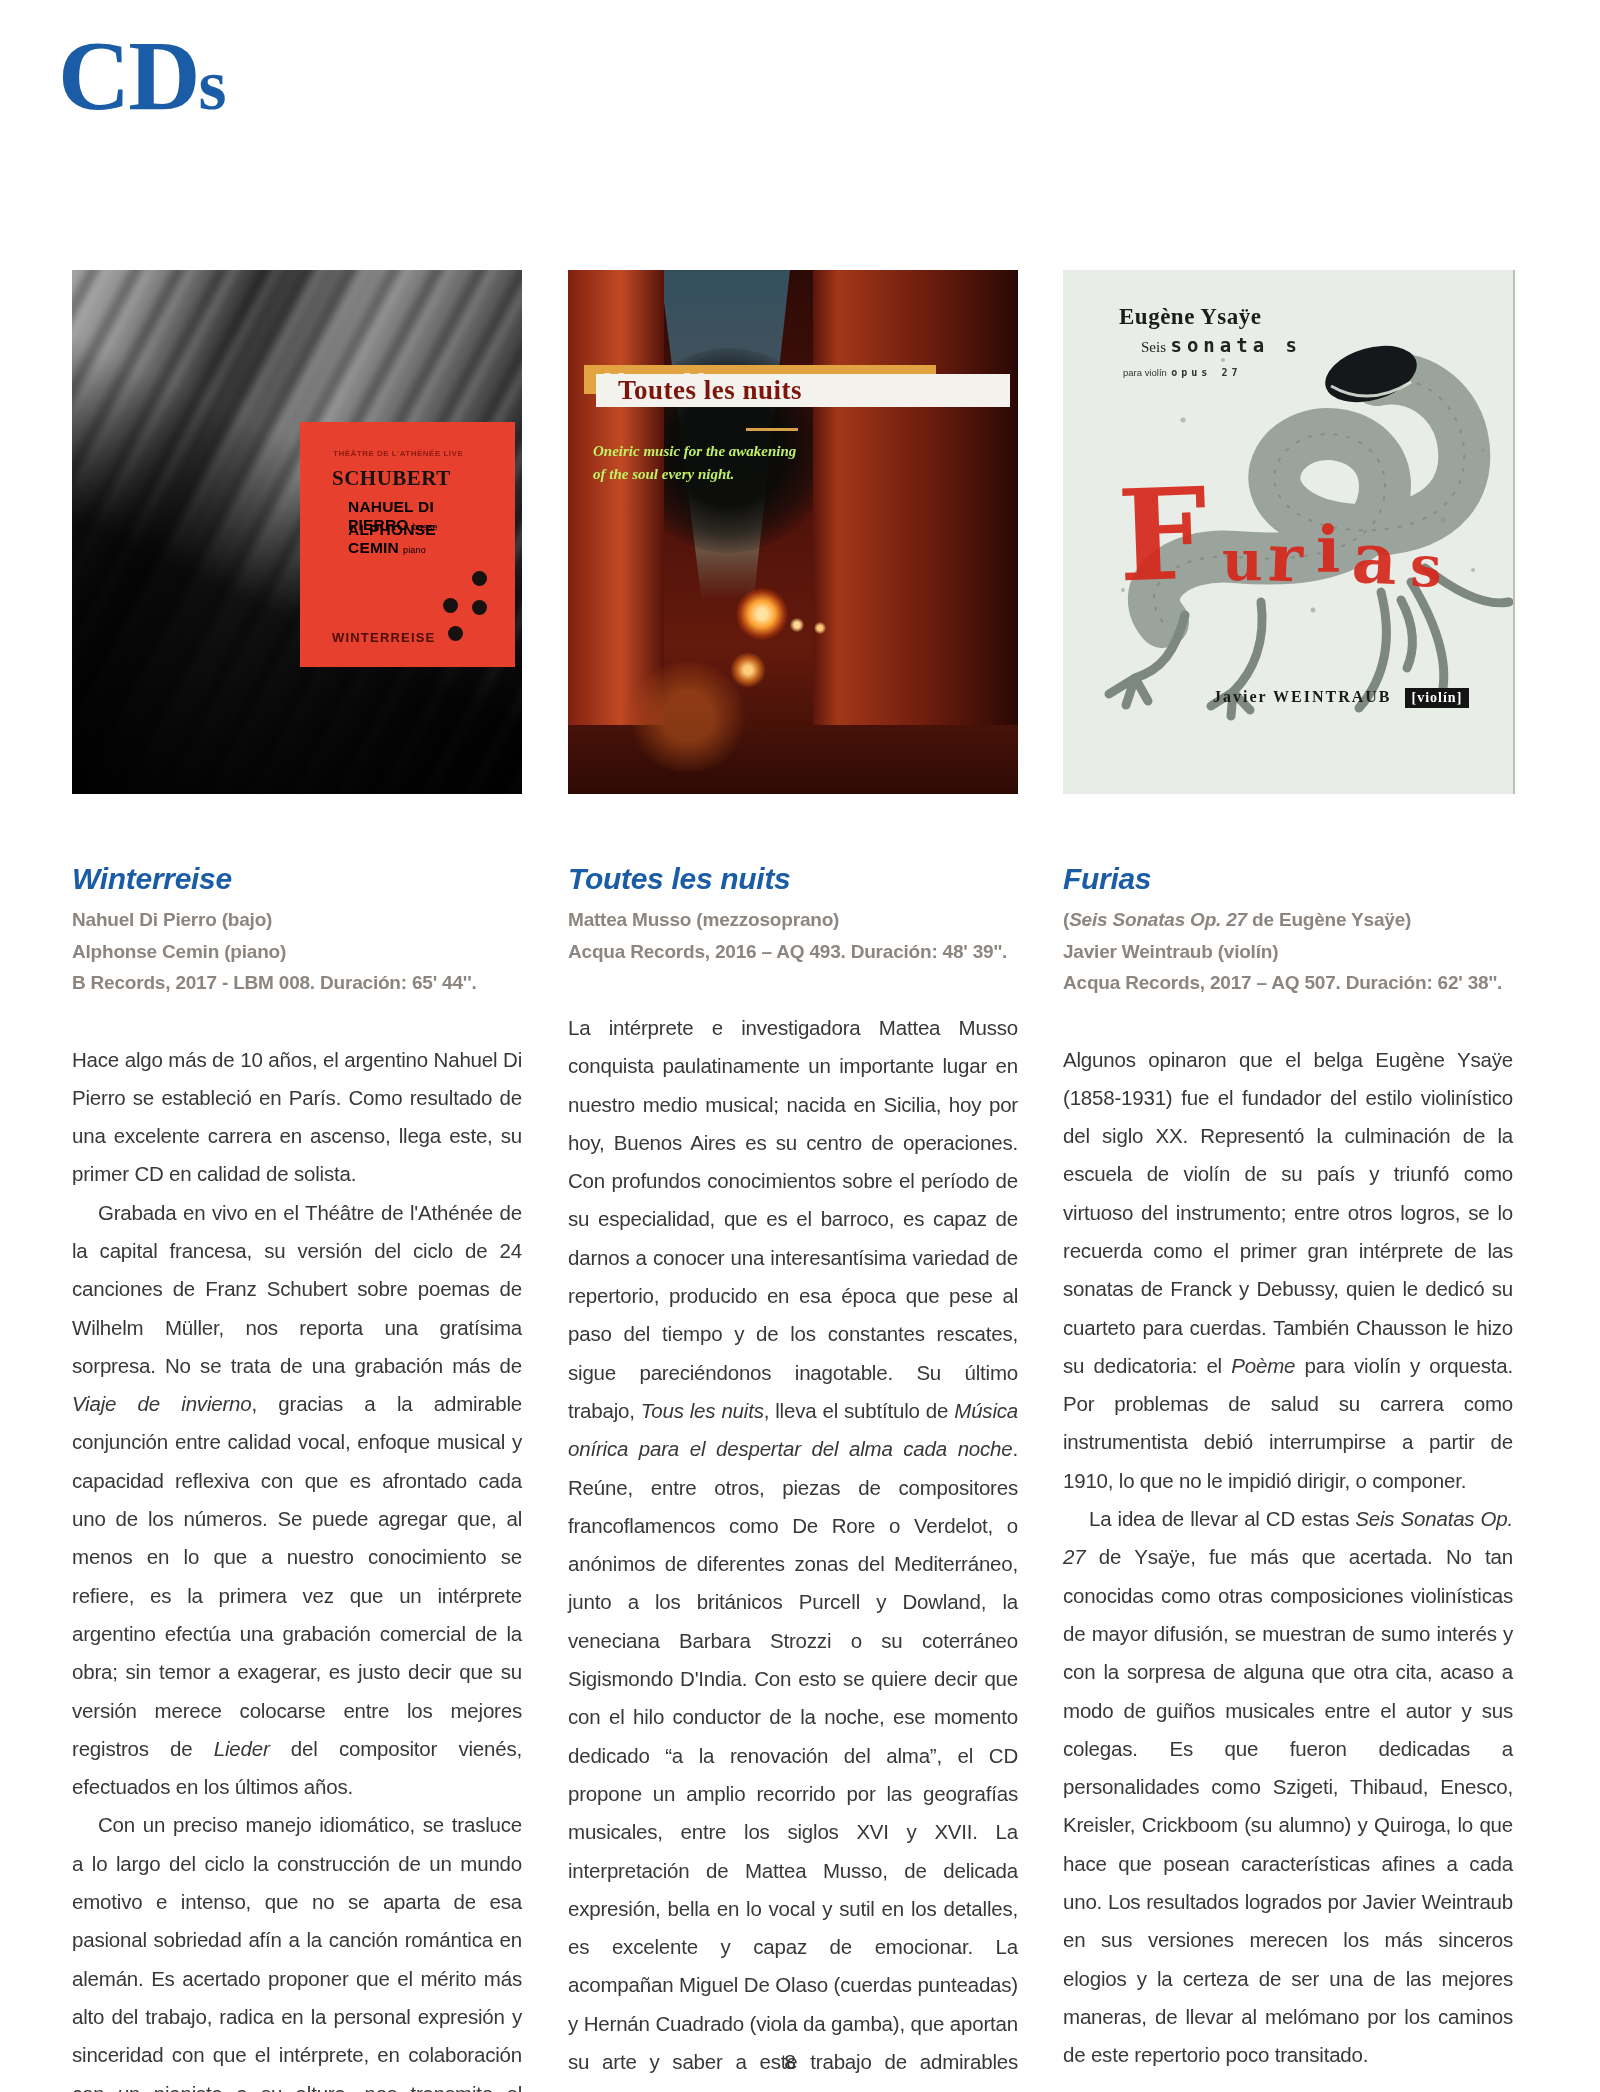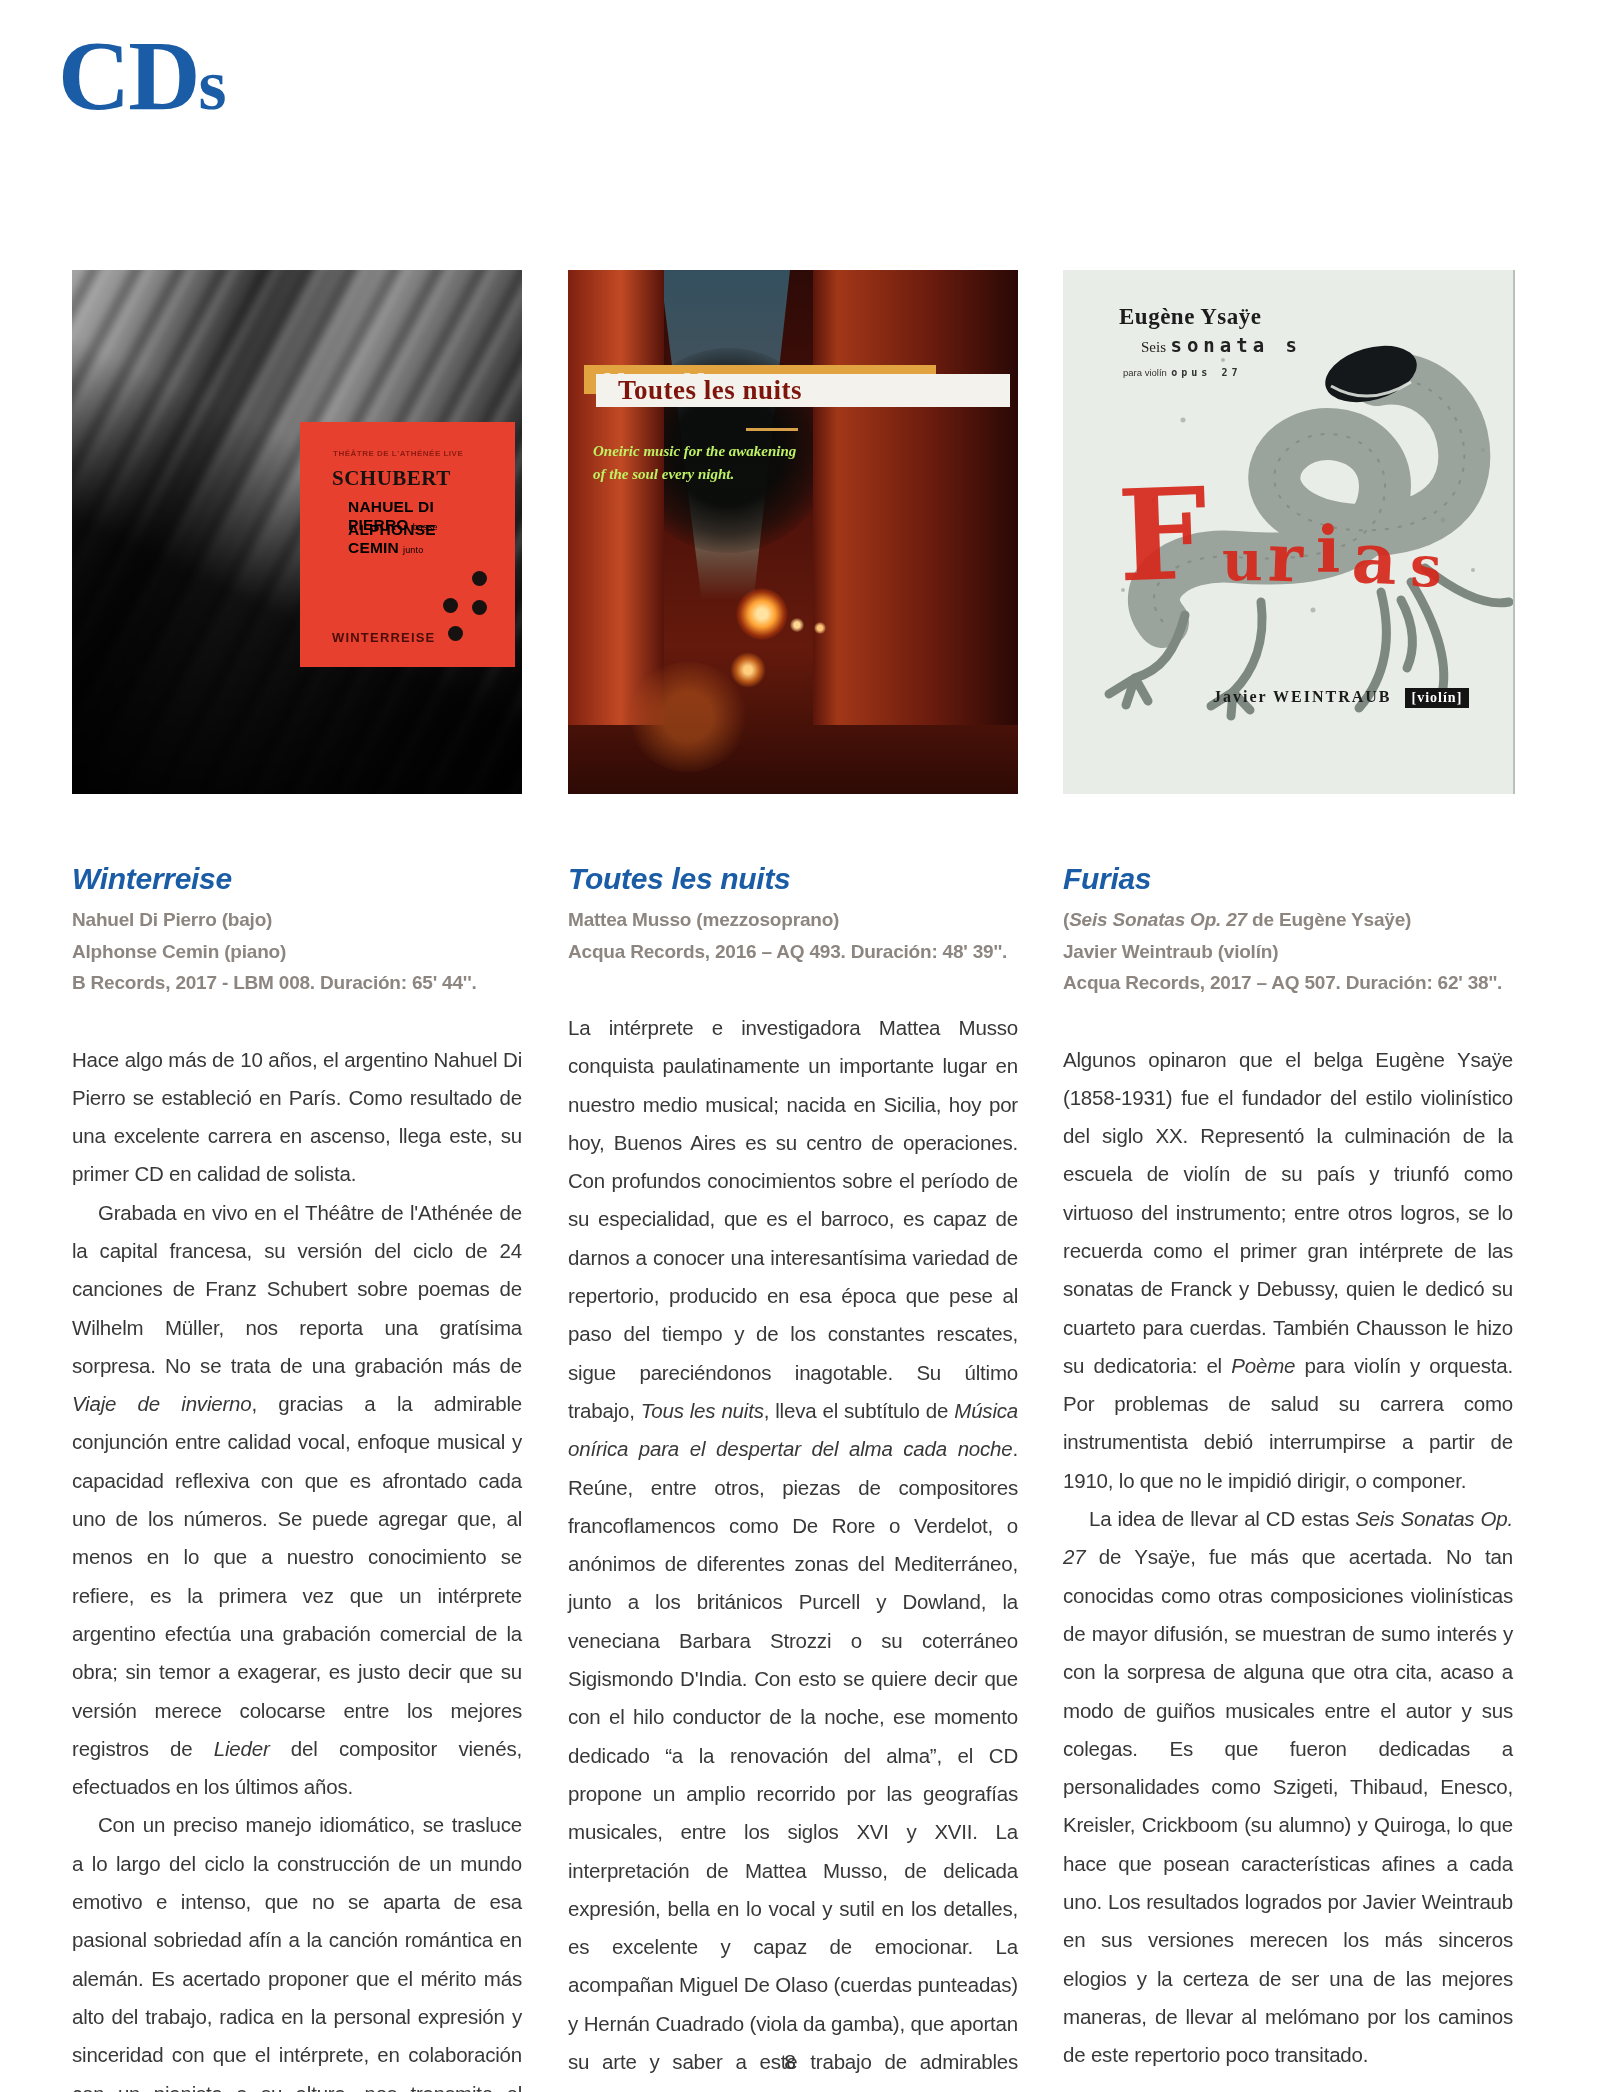--- a/index.html
+++ b/index.html
@@ -132,21 +132,21 @@
     <span class="big">CD</span><span class="small">s</span>
   </div>
 
   <section class="column col1">
     <div class="cover cover1">
       <div class="c1-photo"></div>
       <div class="c1-redbox">
         <div class="c1-venue">THÉÂTRE DE L'ATHÉNÉE LIVE</div>
         <div class="c1-composer">SCHUBERT</div>
         <div class="c1-artist c1-a1"><span>NAHUEL DI PIERRO</span><span class="c1-role">basse</span></div>
-        <div class="c1-artist c1-a2"><span>ALPHONSE CEMIN</span><span class="c1-role">junto</span></div>
+        <div class="c1-artist c1-a2"><span>ALPHONSE CEMIN</span><span class="c1-role">piano</span></div>
         <div class="c1-album">WINTERREISE</div>
         <div class="c1-dots">
             <span class="d1"></span>
             <span class="d2"></span>
             <span class="d3"></span>
             <span class="d4"></span>
           </div>
       </div>
     </div>
     <h2 class="title">Winterreise</h2>

